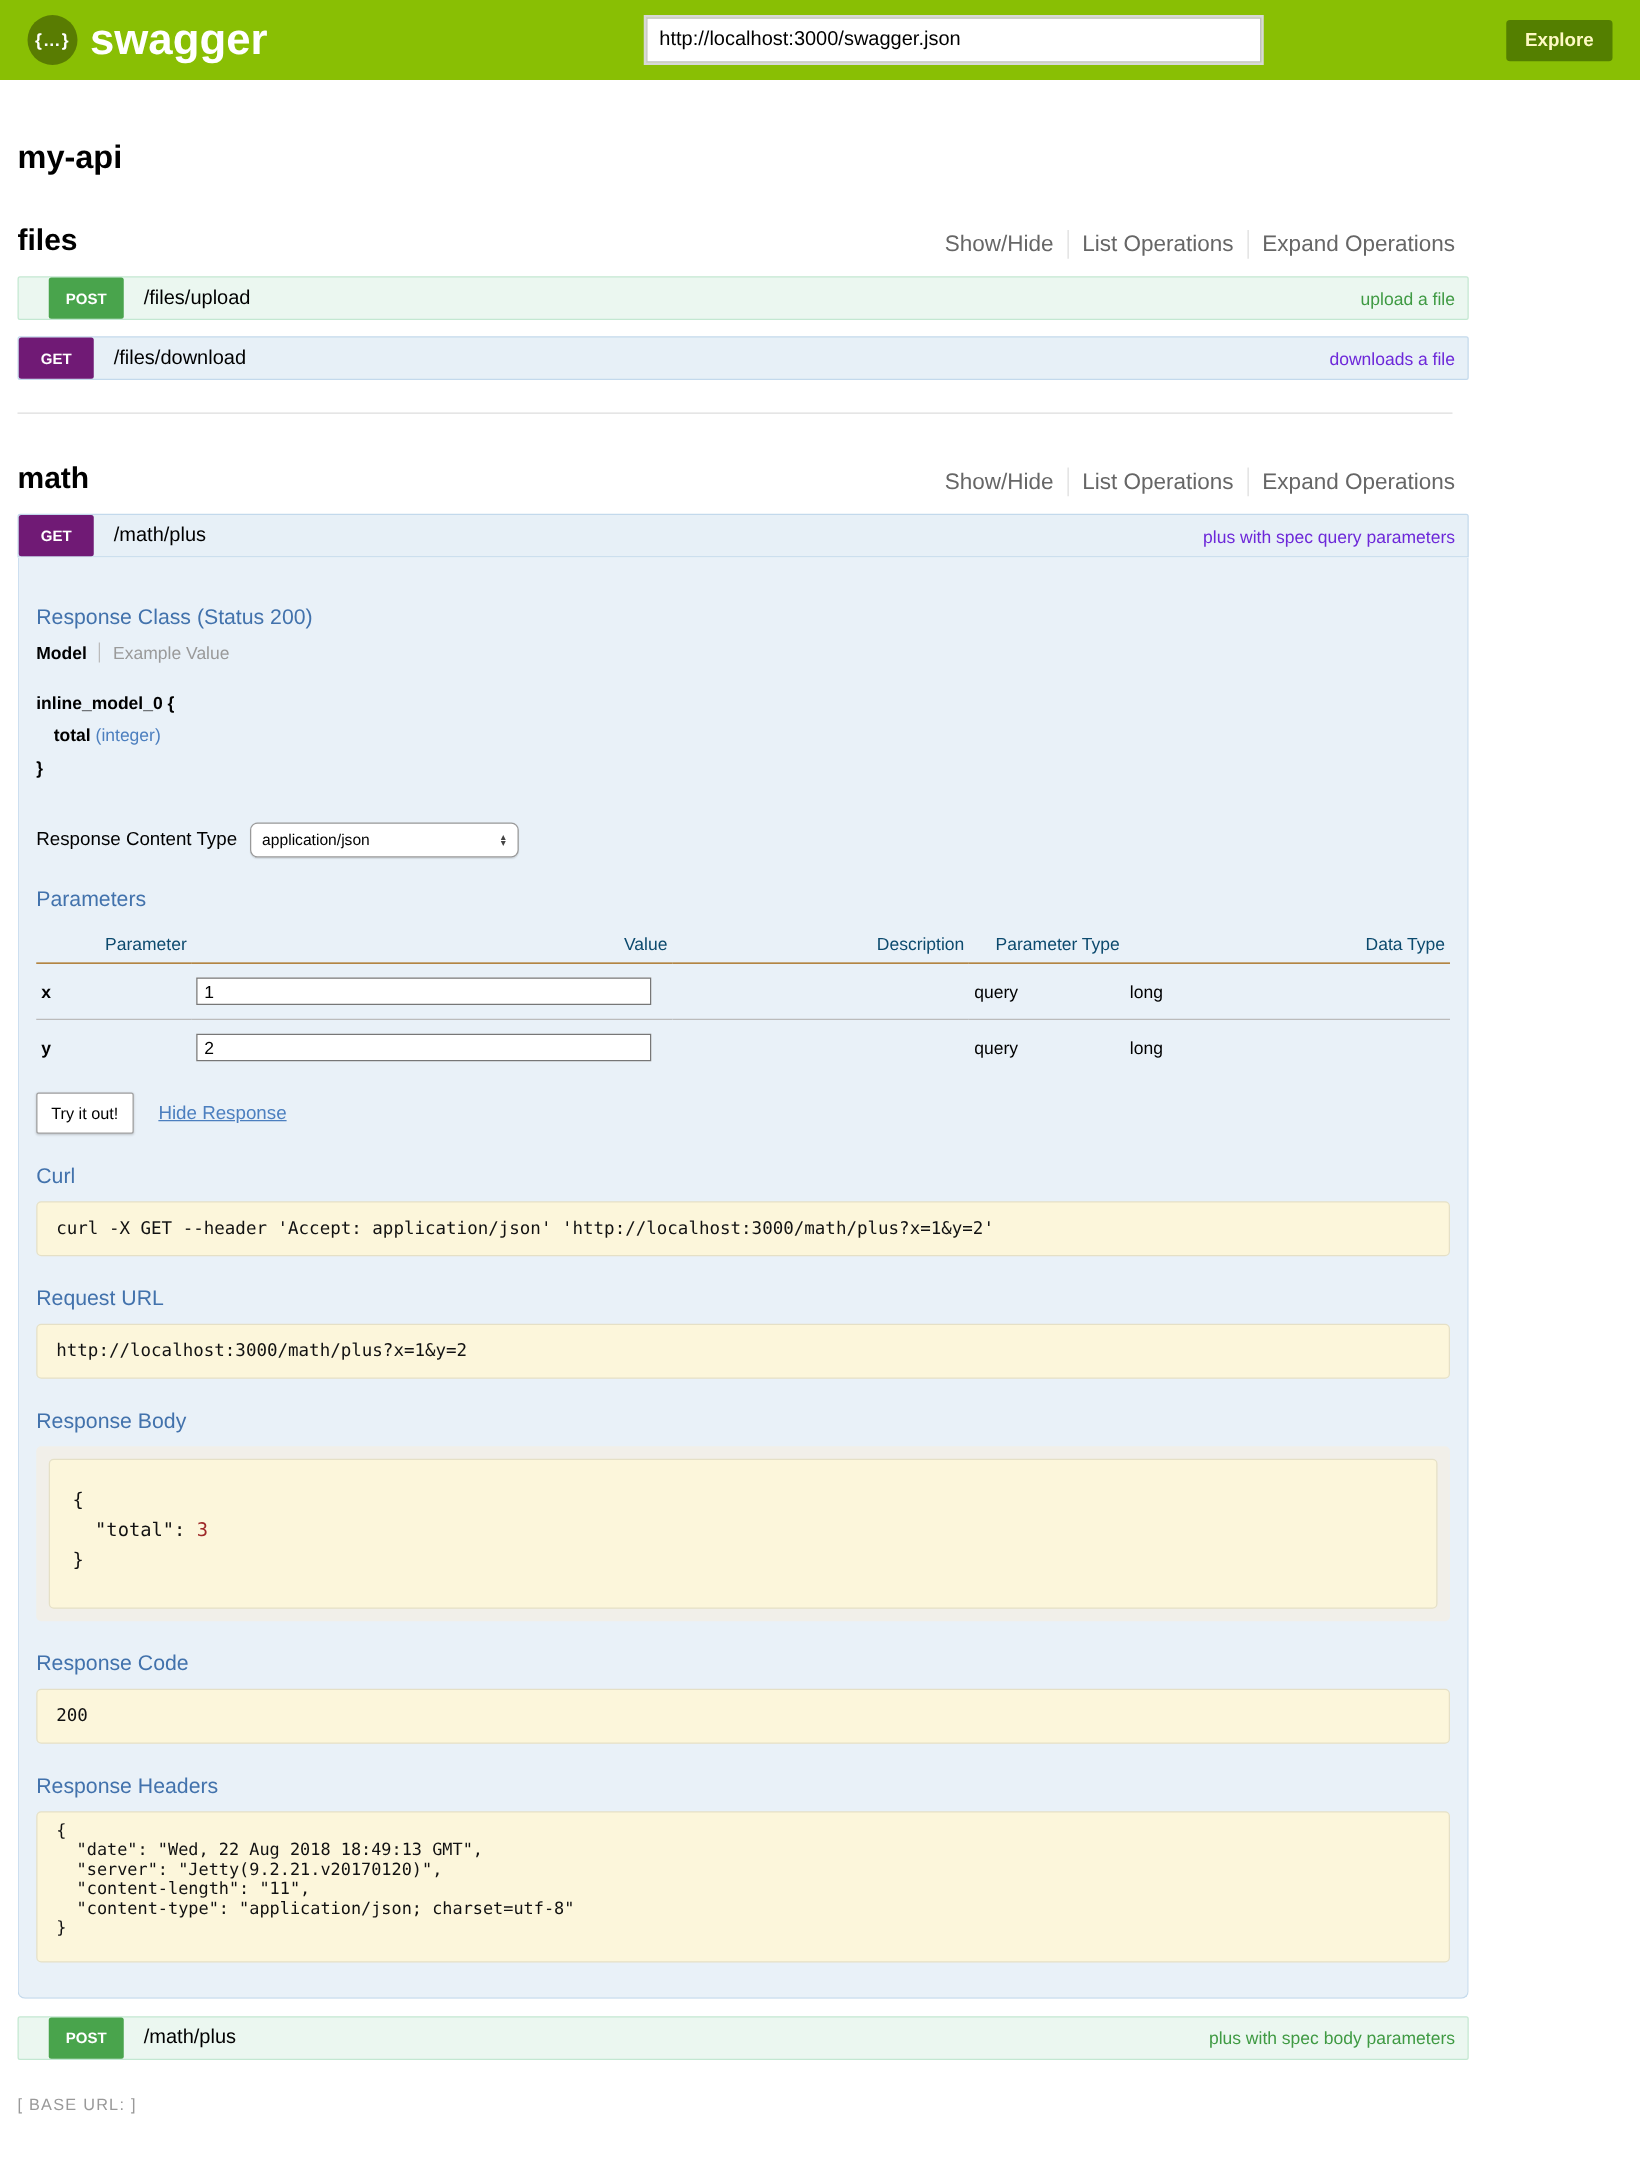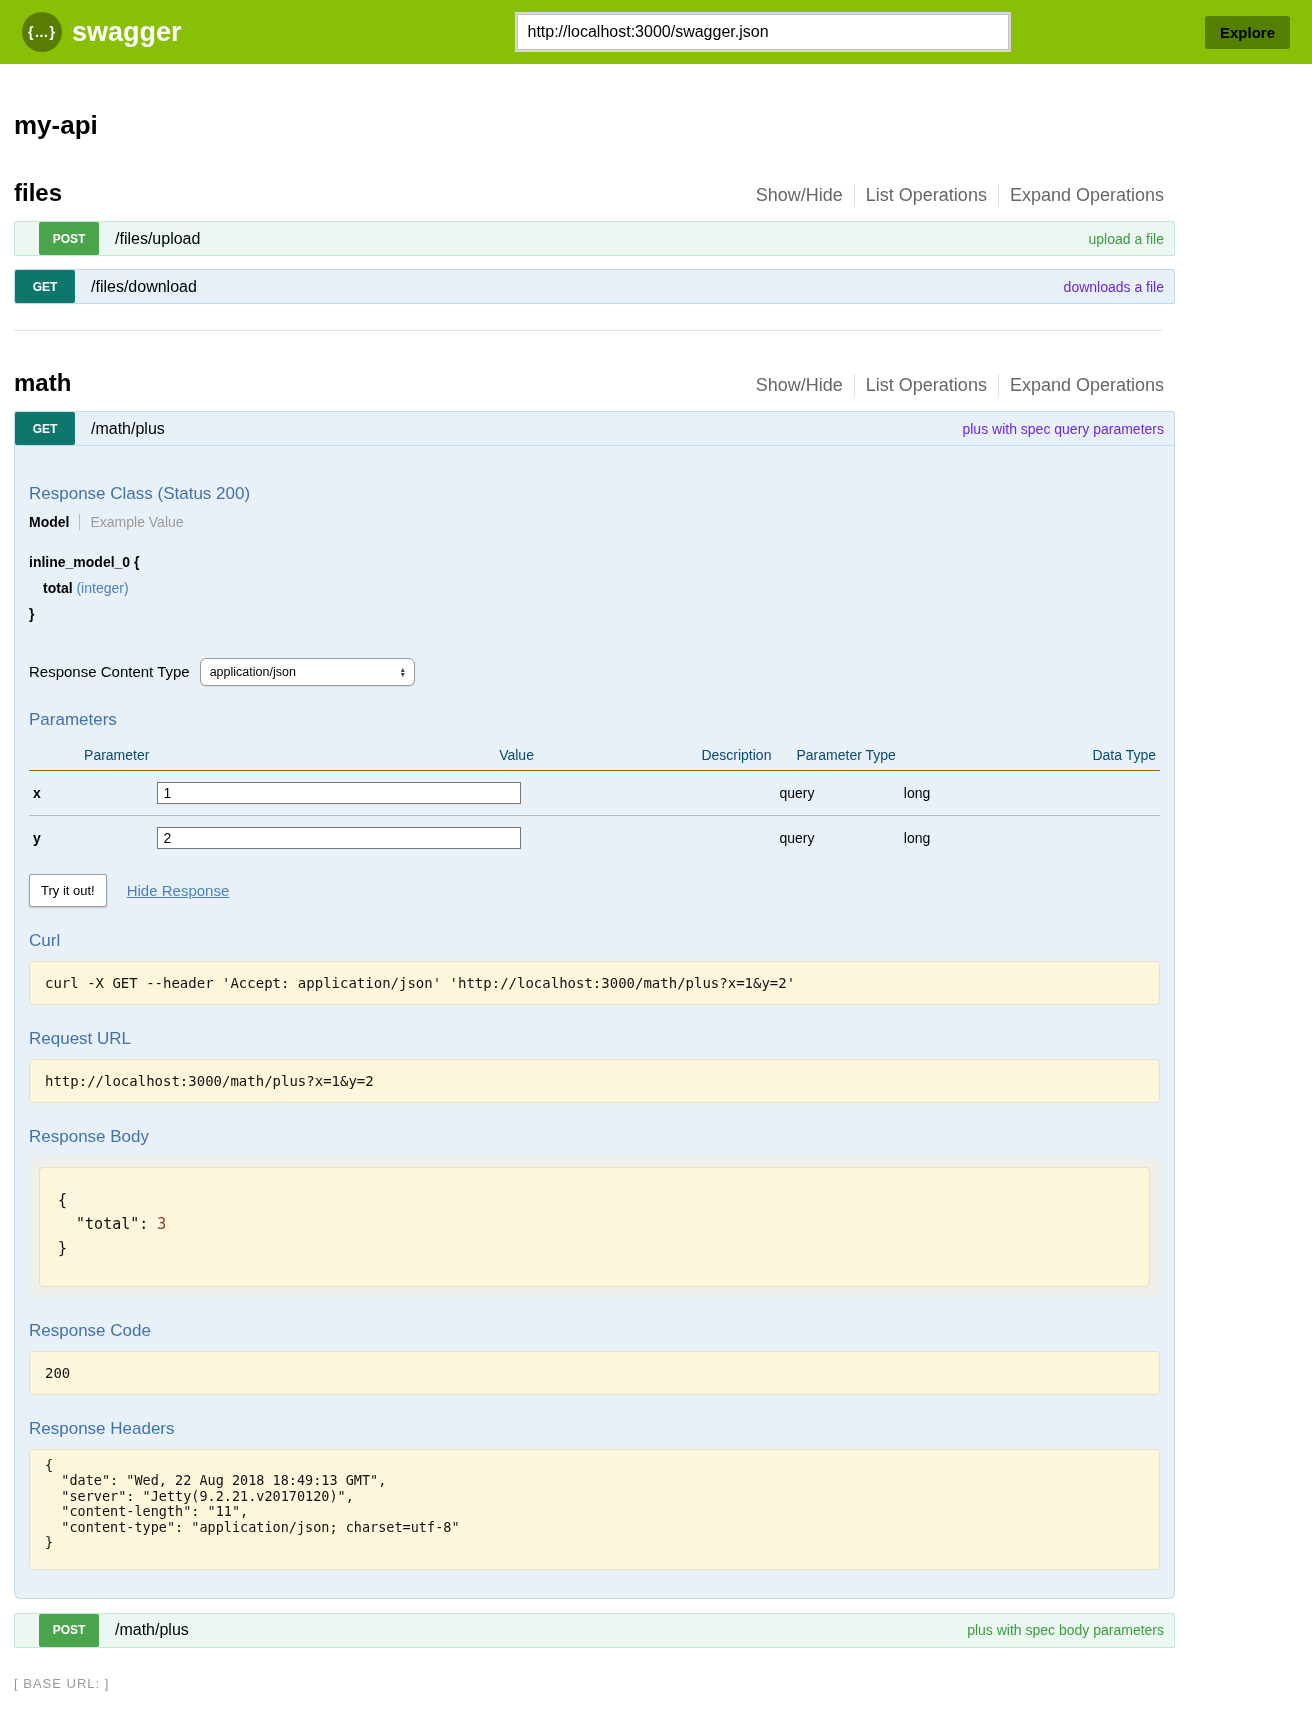--- a/index.html
+++ b/index.html
@@ -18,29 +18,29 @@
     padding: 0 22px;
   }
   .brand { display: flex; align-items: center; gap: 10px; width: 300px; }
   .logo-circle {
     width: 40px; height: 40px; border-radius: 50%;
     background: rgba(0,0,0,0.35);
     color: #fff; font-weight: bold; font-size: 14px;
     display: flex; align-items: center; justify-content: center;
     letter-spacing: 1px;
   }
-  .brand-name { color: #fff; font-weight: bold; font-size: 27px; }
+  .brand-name { color: #fff; font-weight: bold; font-size: 35px; }
   .nav-center { flex: 1; display: flex; justify-content: center; }
   .url-input {
     width: 492px; height: 36px;
     border: 1px solid #c0c0c0; outline: 2px solid #d8d8d8;
     padding: 12px 9px; font-size: 16px; font-family: "Liberation Sans", sans-serif;
   }
   .explore-btn {
-    background: #547f00; color: #000000; border: none;
+    background: #547f00; color: #fef9c3; border: none;
     font-weight: bold; font-size: 15px;
     padding: 8px 15px; border-radius: 3px; cursor: pointer;
   }
   
   .container { width: 1161px; margin: 0 0 0 14px; }
   .page-title { font-size: 26px; font-weight: bold; margin: 46px 0 34px 0; }
   .section-divider { border: none; border-top: 1px solid #ddd; margin: 26px 0 0 0; width: 1148px; }
   .section { margin-top: 38px; }
   .section-header { display: flex; justify-content: space-between; align-items: flex-end; margin-bottom: 14px; }
   .section-title { font-size: 24px; font-weight: bold; }
@@ -53,21 +53,21 @@
     border: 1px solid; border-radius: 2px; margin-bottom: 13px;
     cursor: pointer;
   }
   .op-row.get  { background: #e7f0f7; border-color: #c3d9ec; }
   .op-row.post { background: #ebf7f0; border-color: #c3e8d1; padding-left: 24px; }
   .method-badge {
     width: 60px; align-self: stretch;
     display: flex; align-items: center; justify-content: center;
     color: #fff; font-weight: bold; font-size: 12px; border-radius: 2px;
   }
-  .op-row.get  .method-badge { background: #0f766e; }
+  .op-row.get  .method-badge { background: #701a75; }
   .op-row.post .method-badge { background: #49a44c; }
   .op-path { margin-left: 16px; font-size: 16px; color: #000; flex: 1; text-decoration: none; }
   .op-summary { margin-right: 10px; font-size: 14px; text-decoration: none; }
   .op-row.get  .op-summary { color: #6d28d9; }
   .op-row.post .op-summary { color: #3f9a43; }
   
   .op-expanded { margin-bottom: 14px; }
   .op-expanded .op-row { margin-bottom: 0; border-radius: 2px 2px 0 0; }
   .op-content {
     background: #e9f1f8;

